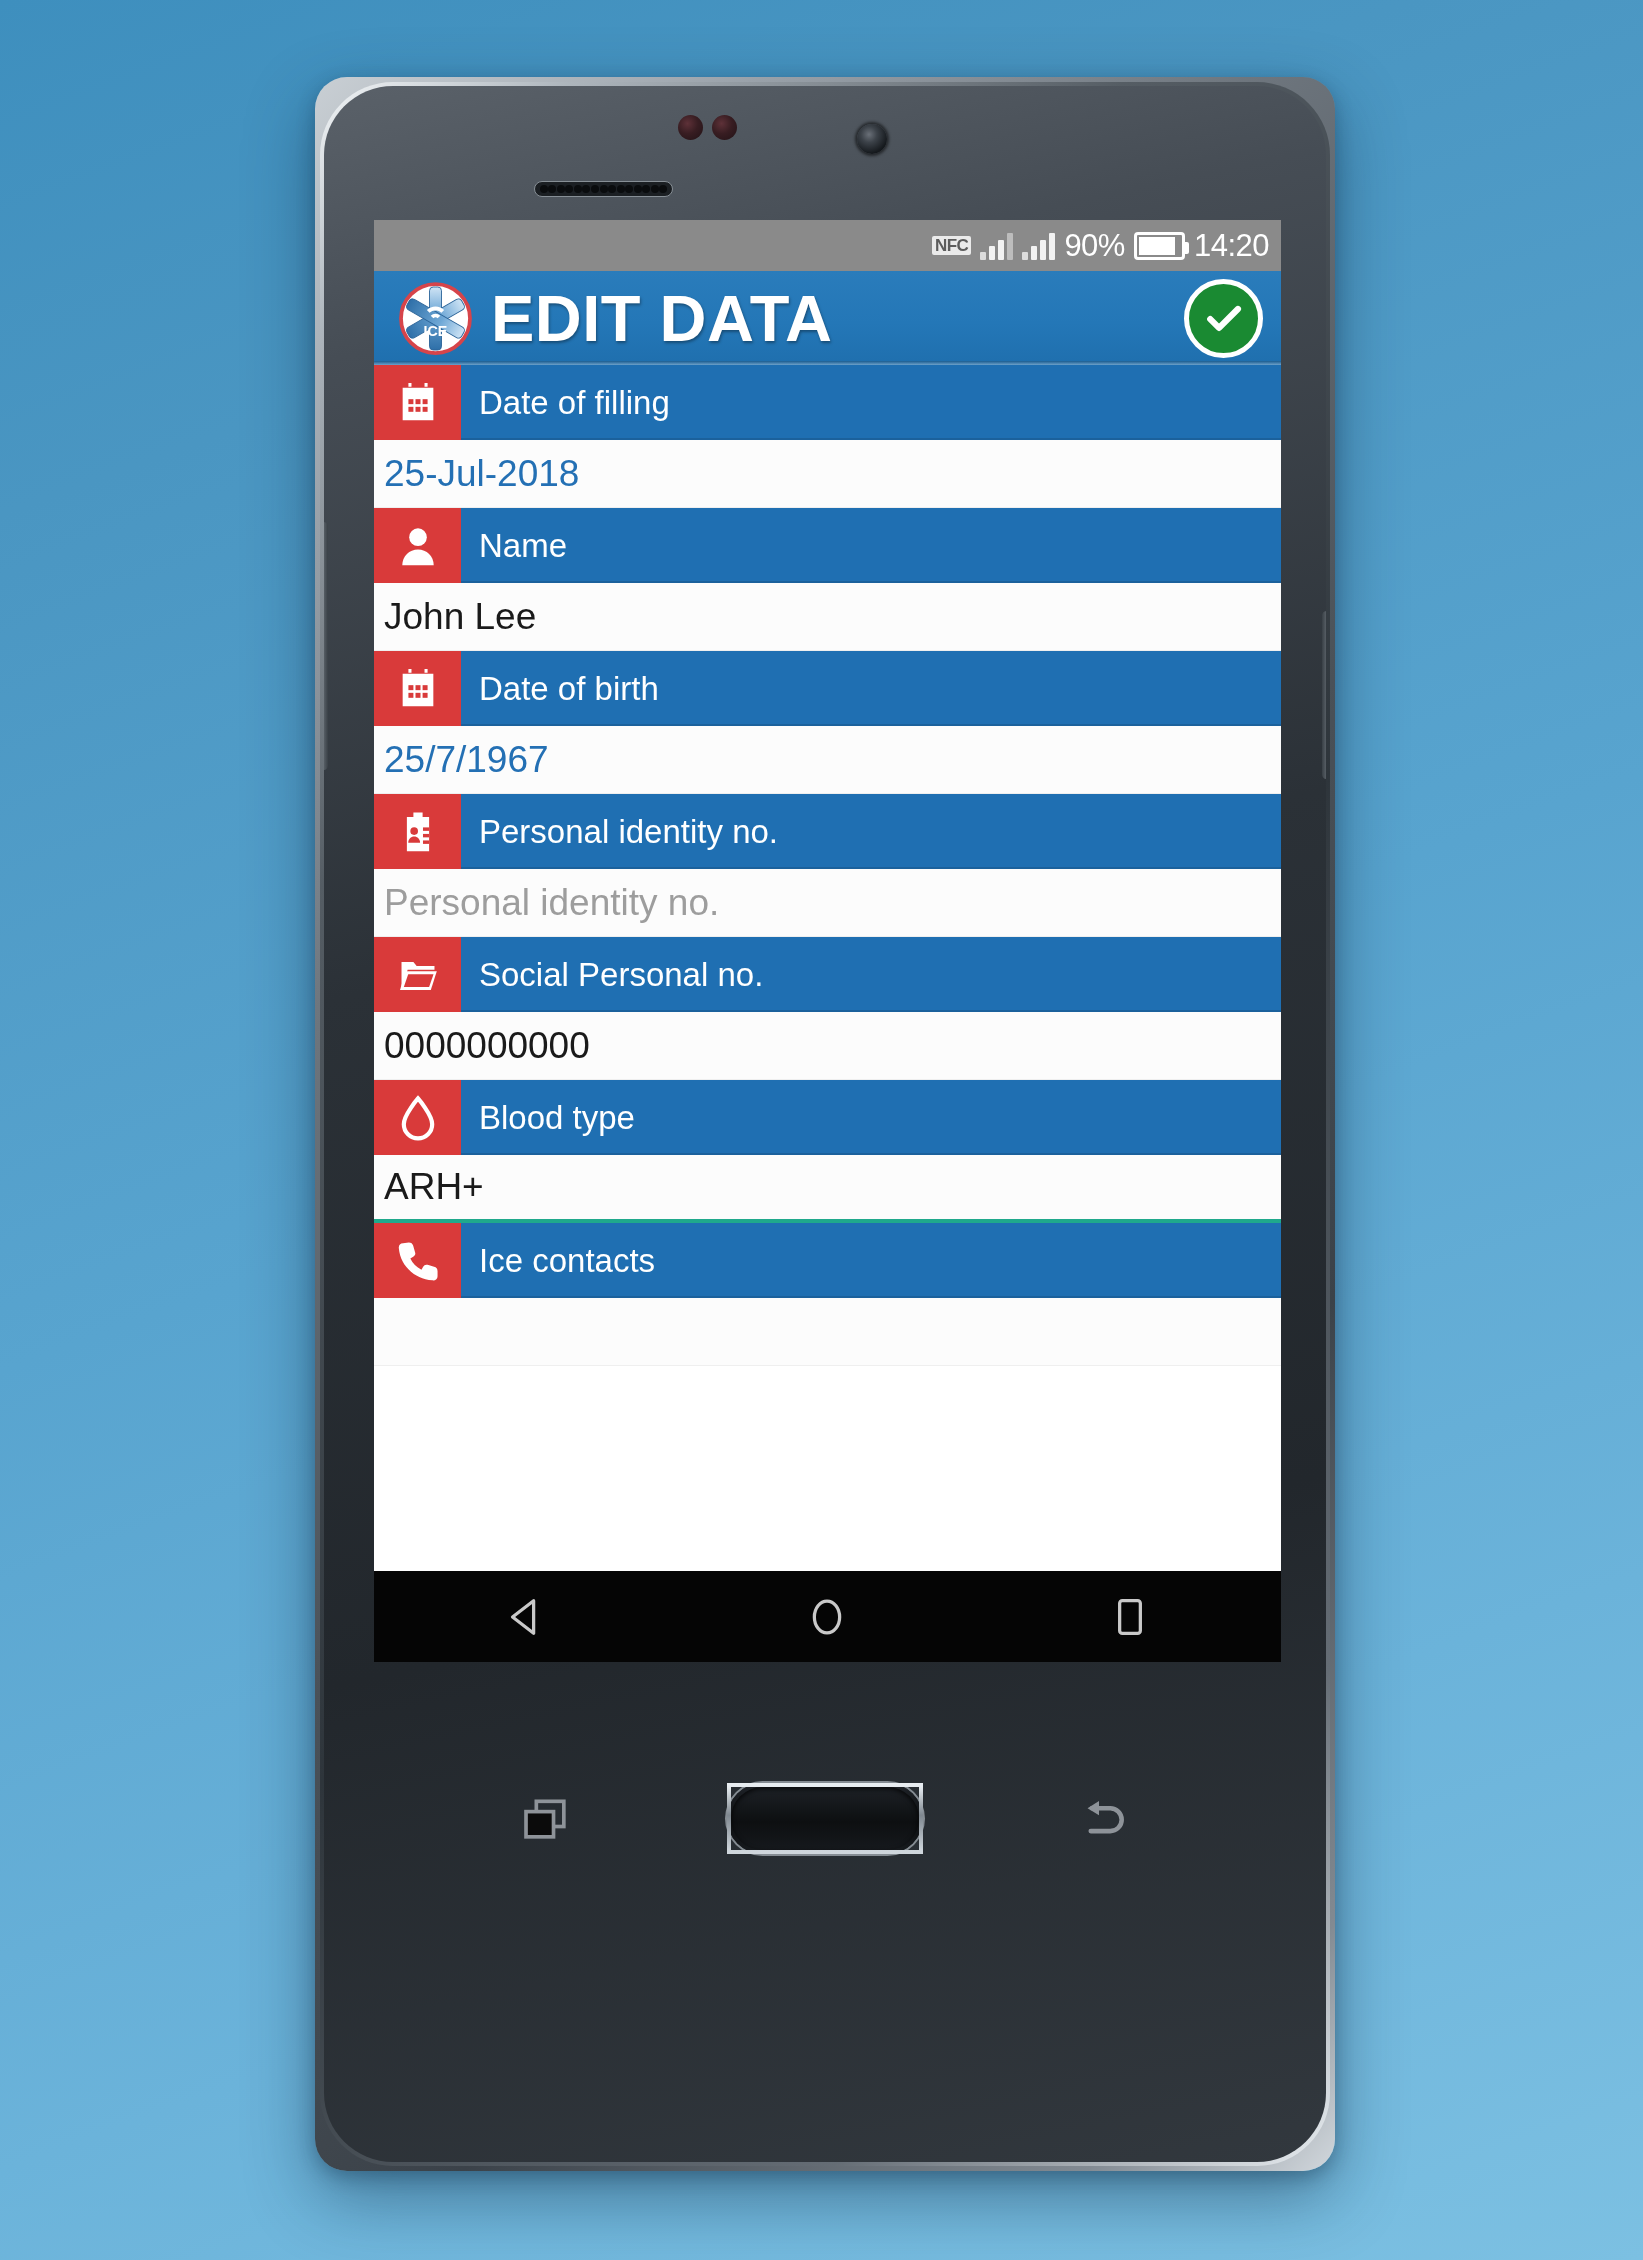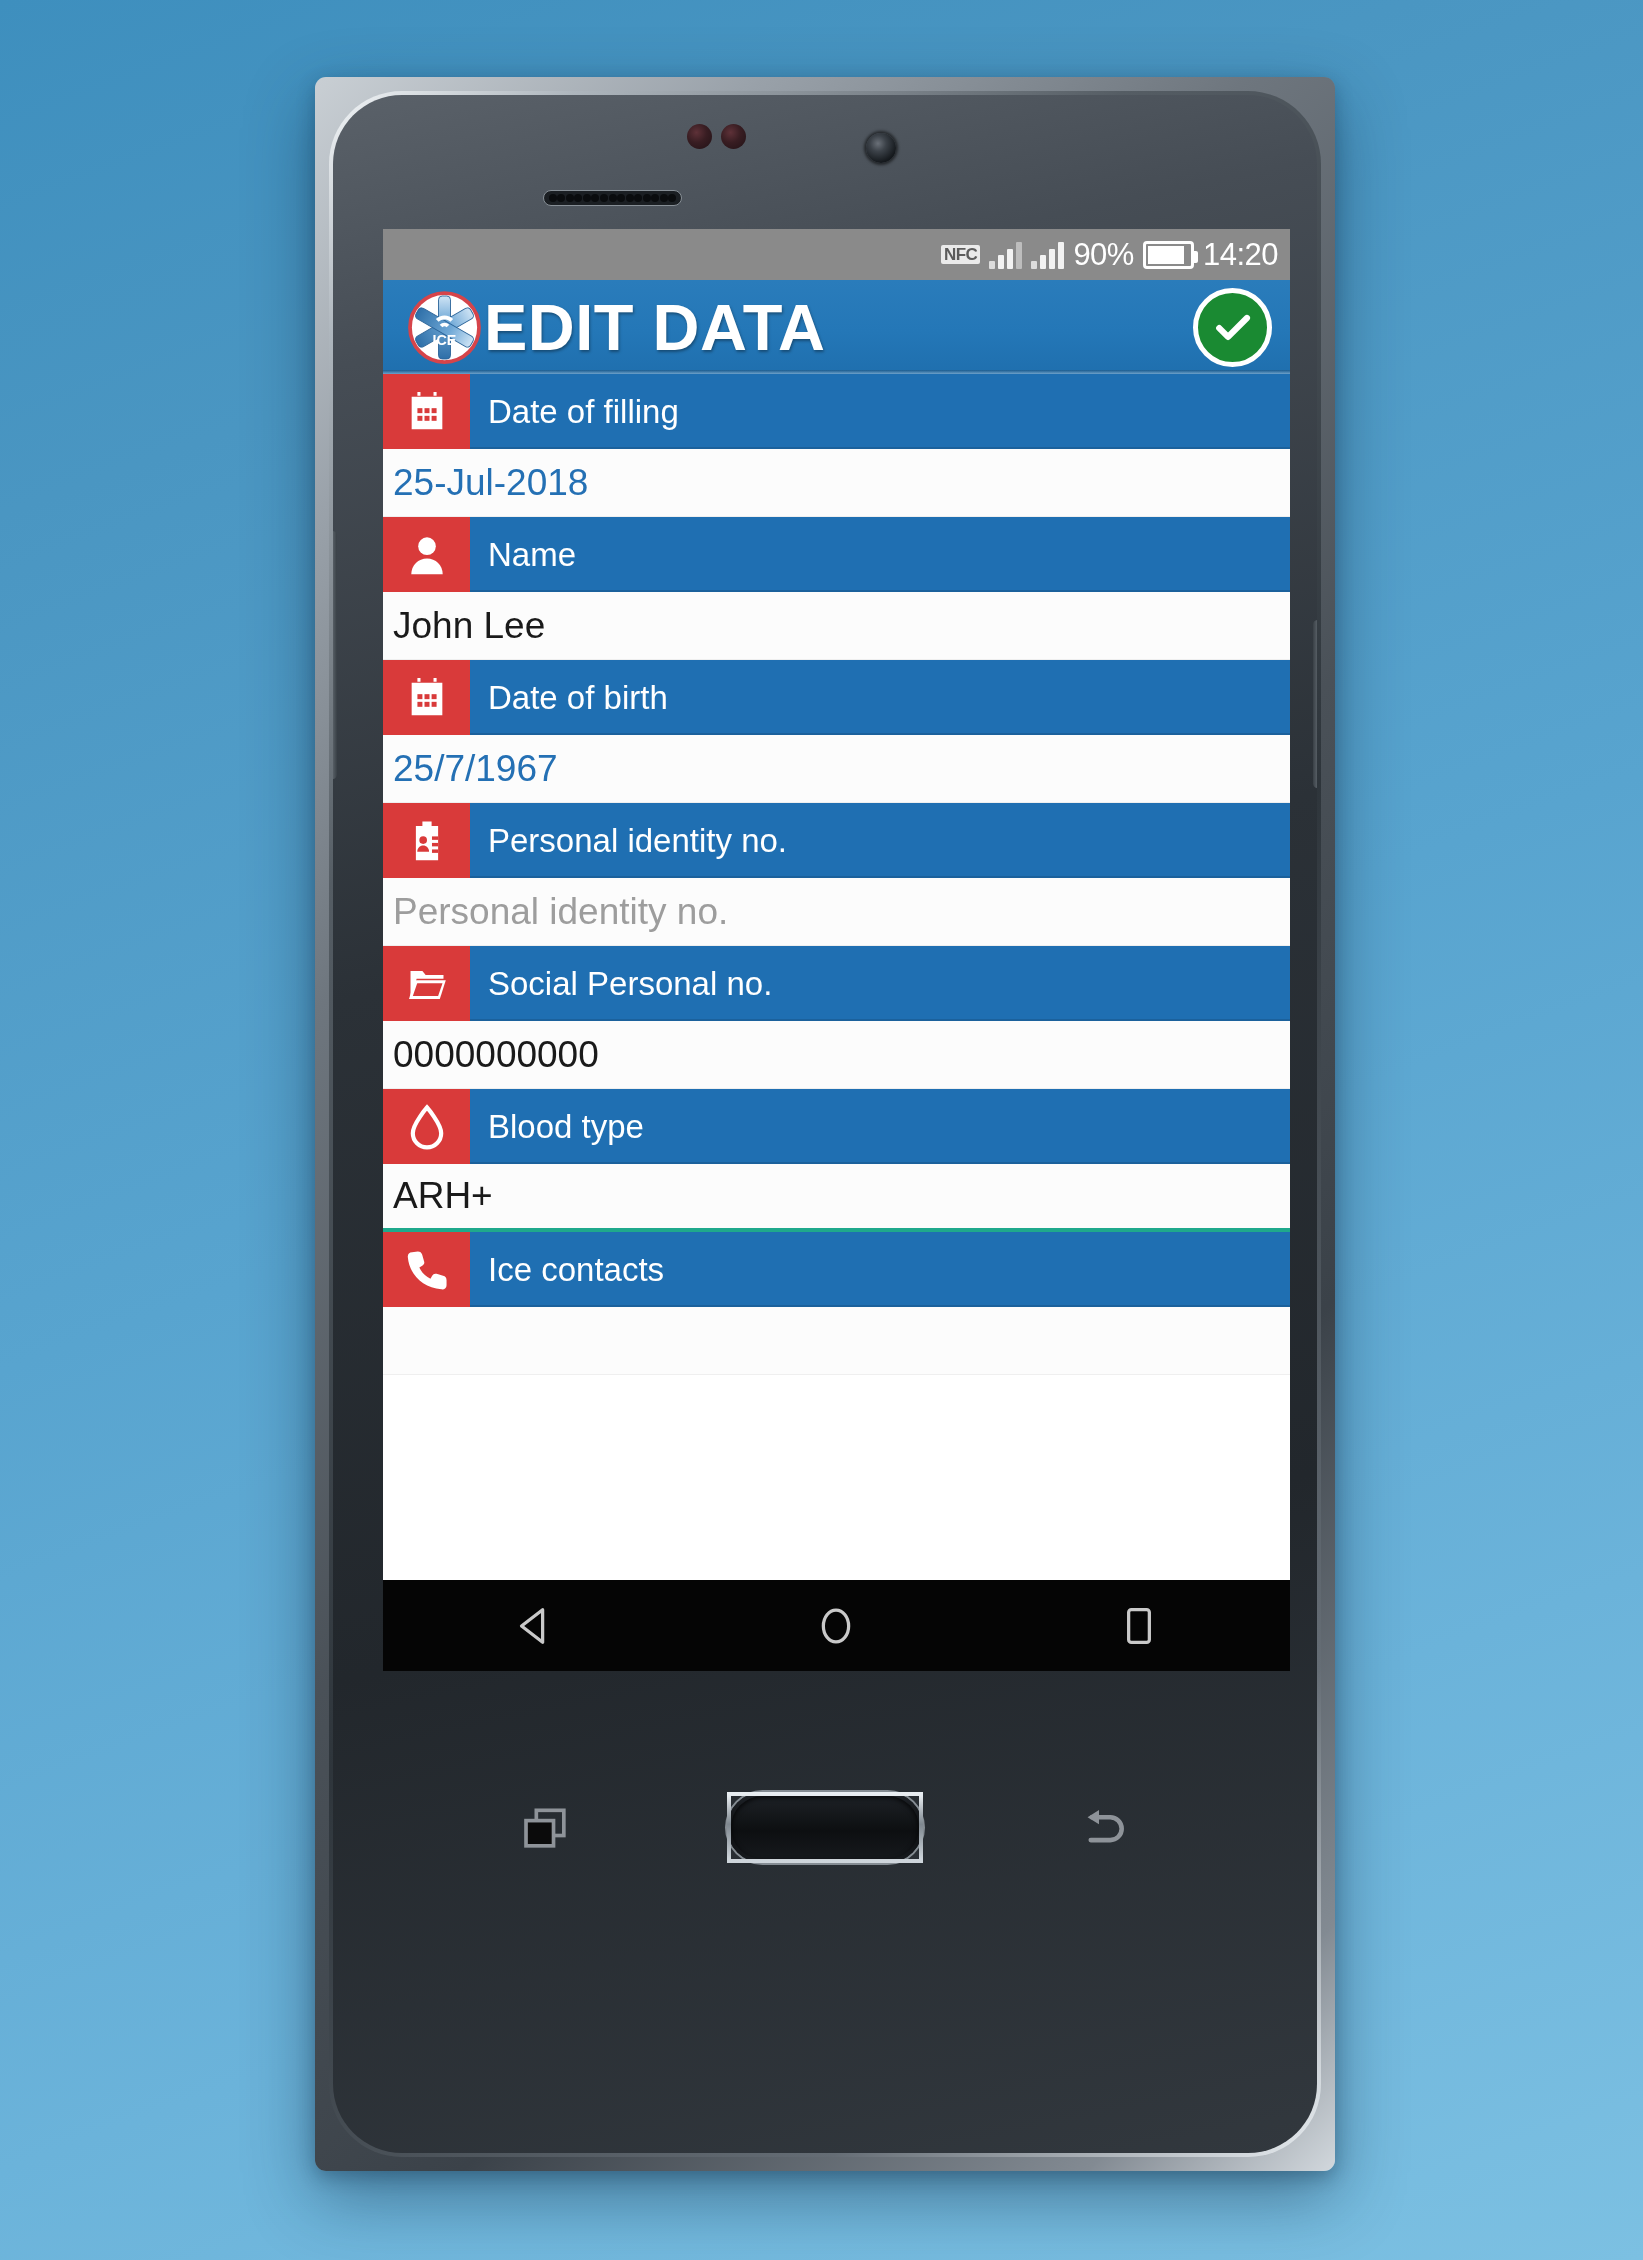--- a/index.html
+++ b/index.html
@@ -16,23 +16,23 @@
     position: relative;
   }
 
   
   #phone {
     position: absolute;
     left: 315px;
     top: 77px;
     width: 1020px;
     height: 2094px;
-    border-radius: 11px;
+    border-radius: 32px;
     background: linear-gradient(135deg, #c9cfd4 0%, #9aa2aa 14%, #6e767e 30%, #4a5158 52%, #3b4249 72%, #828a92 92%, #d2d8dd 100%);
-    padding: 14px;
+    padding: 5px;
     box-shadow: 0 26px 69px rgba(10,40,65,.45), 0 6px 18px rgba(10,40,65,.3);
   }
   #phone-inner {
     width: 100%; height: 100%;
     border-radius: 73px;
     background: linear-gradient(135deg, #f3f6f8 0%, #aeb6bd 8%, #555d64 26%, #2e353b 55%, #656d75 84%, #e8edf1 100%);
     padding: 4px;
   }
   #phone-body {
     width: 100%; height: 100%;
@@ -122,21 +122,21 @@
   #batt:after { content:""; position:absolute; right:-7px; top:7px; width:5px; height:12px; background:#fff; border-radius:0 2px 2px 0;}
   #batt i { display:block; height:100%; width:88%; background:#fff; }
   #clock { font-size: 31px; letter-spacing: -0.5px; }
 
   
   #appbar {
     height: 94px;
     background: linear-gradient(180deg, #2a7cbb 0%, #2477b7 55%, #1f6fae 100%);
     display: flex; align-items: center;
     padding: 0 18px 0 24px;
-    gap: 2px;
+    gap: 18px;
     position: relative;
   }
   #appbar:after{
     content:""; position:absolute; left:0; right:0; bottom:0; height:4px;
     background: linear-gradient(180deg,rgba(0,0,0,.18),rgba(255,255,255,.35));
   }
 
   
   #ice-logo { width: 75px; height: 75px; flex: 0 0 75px; }
 

